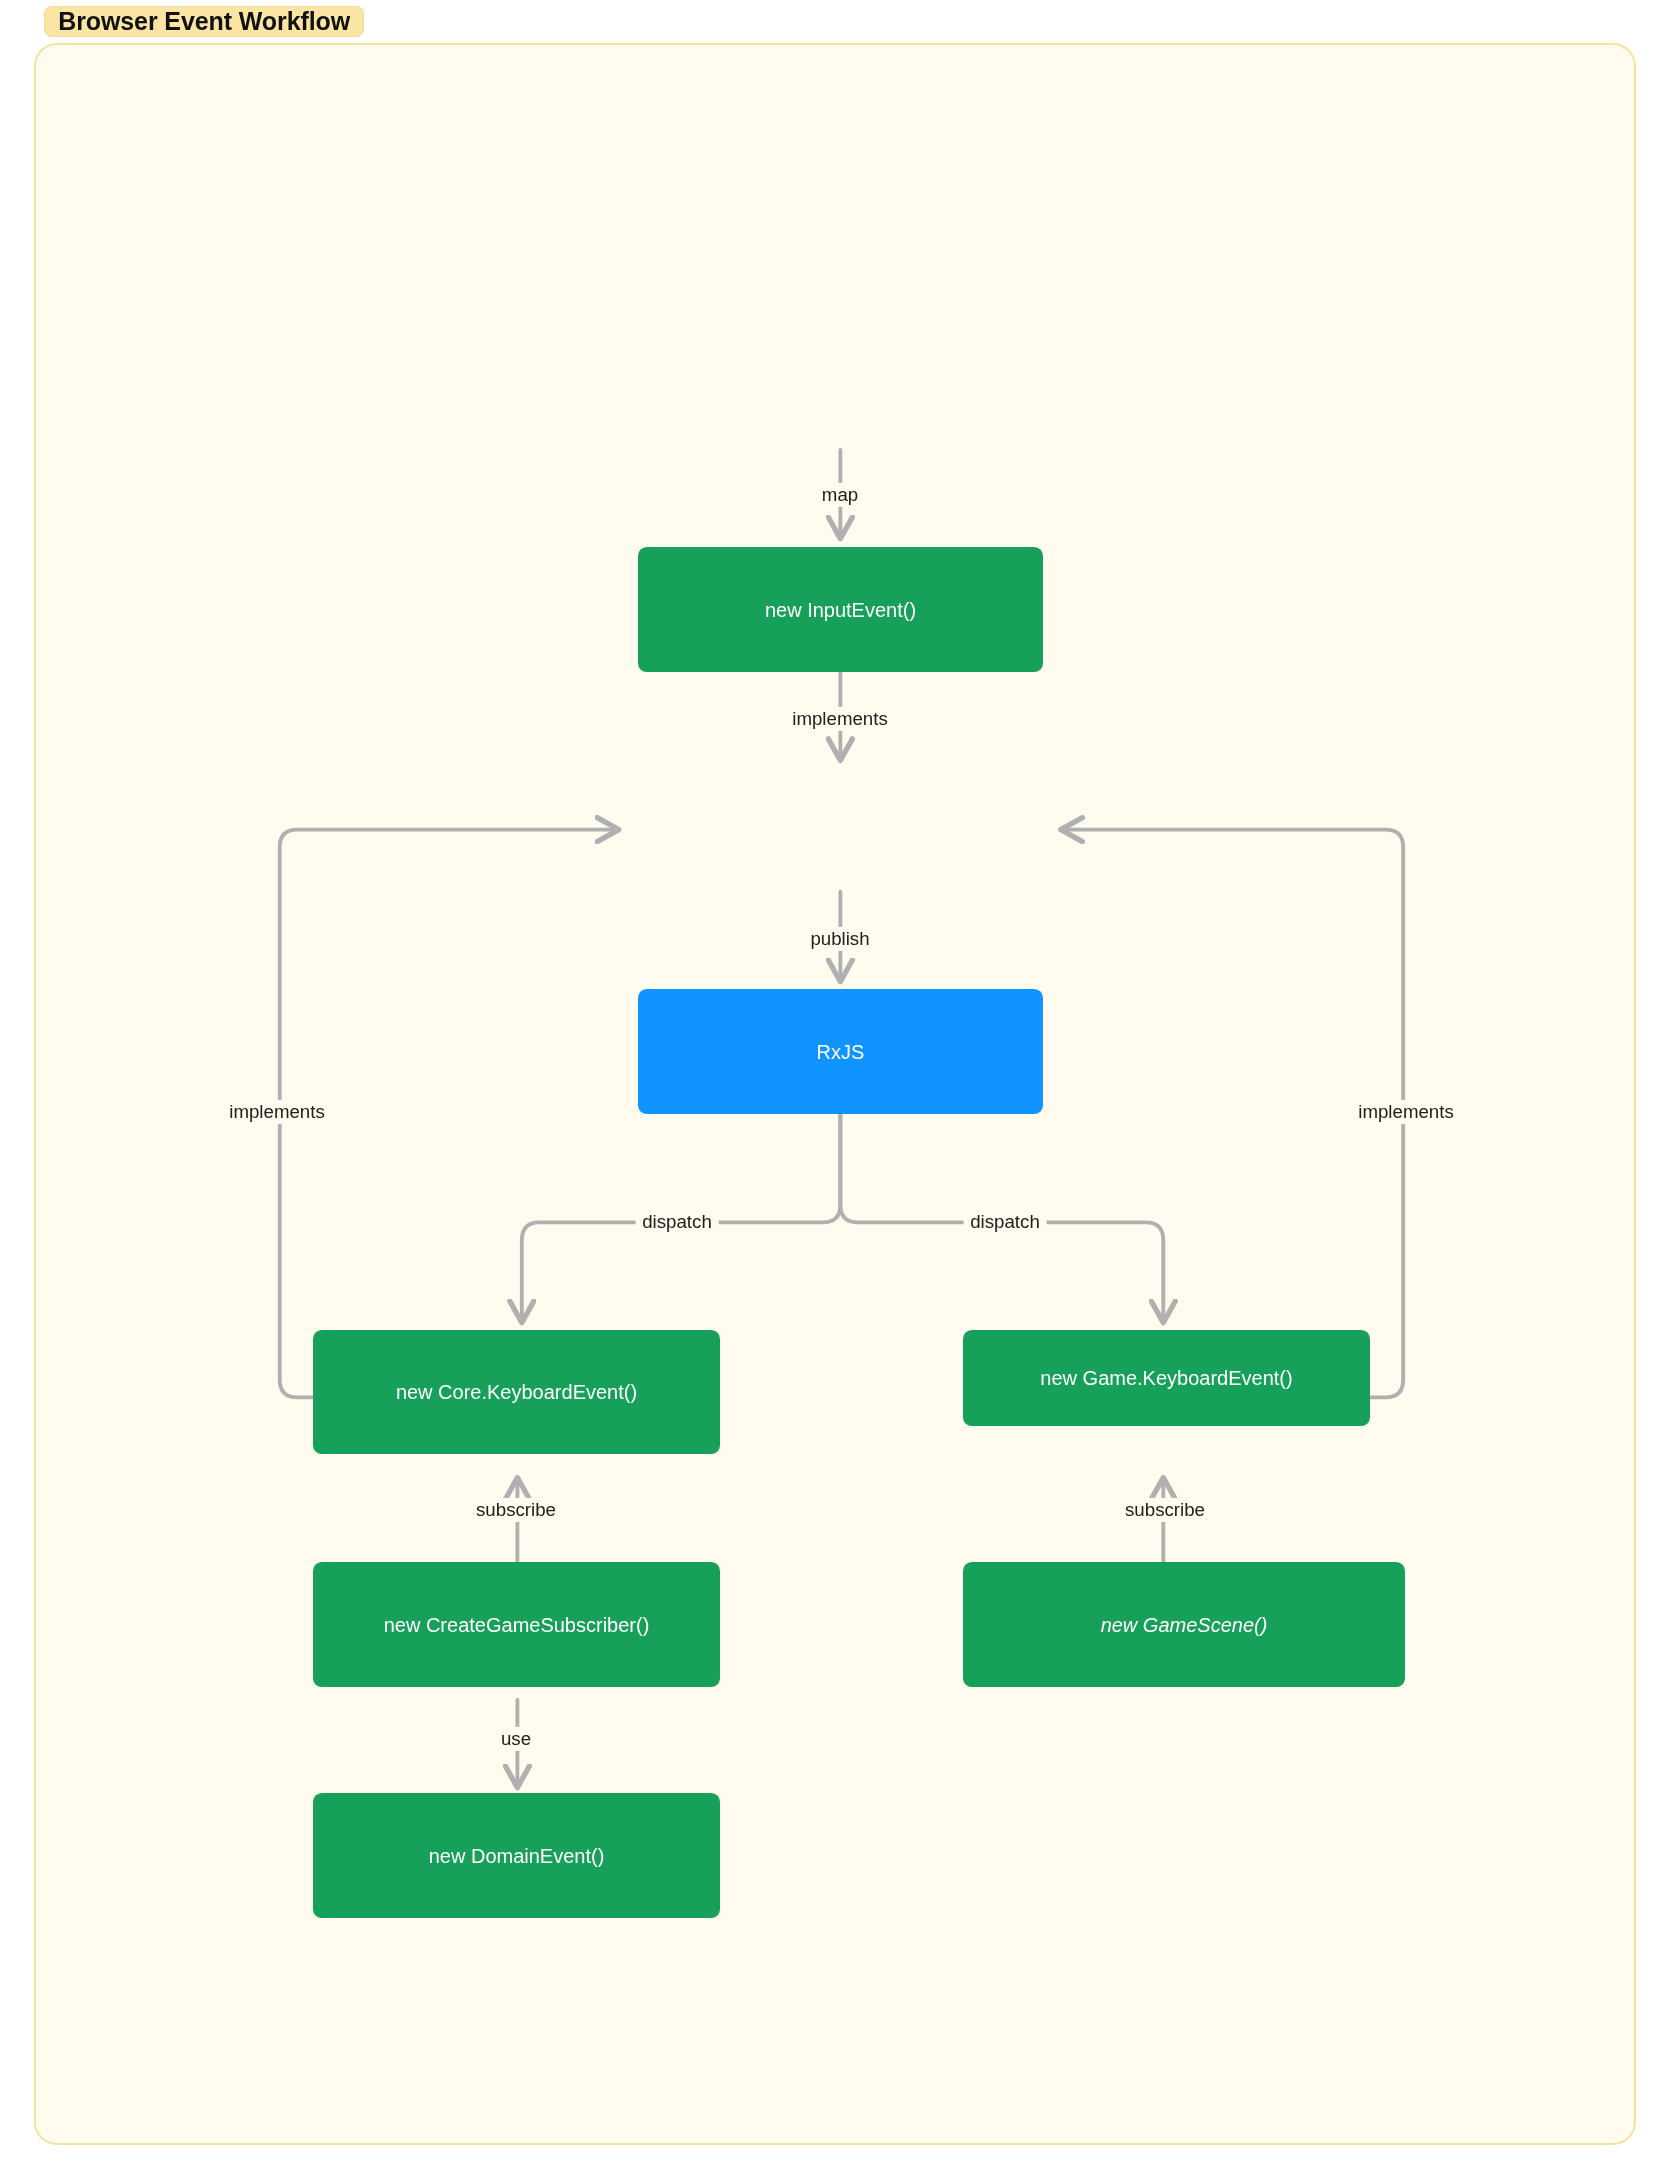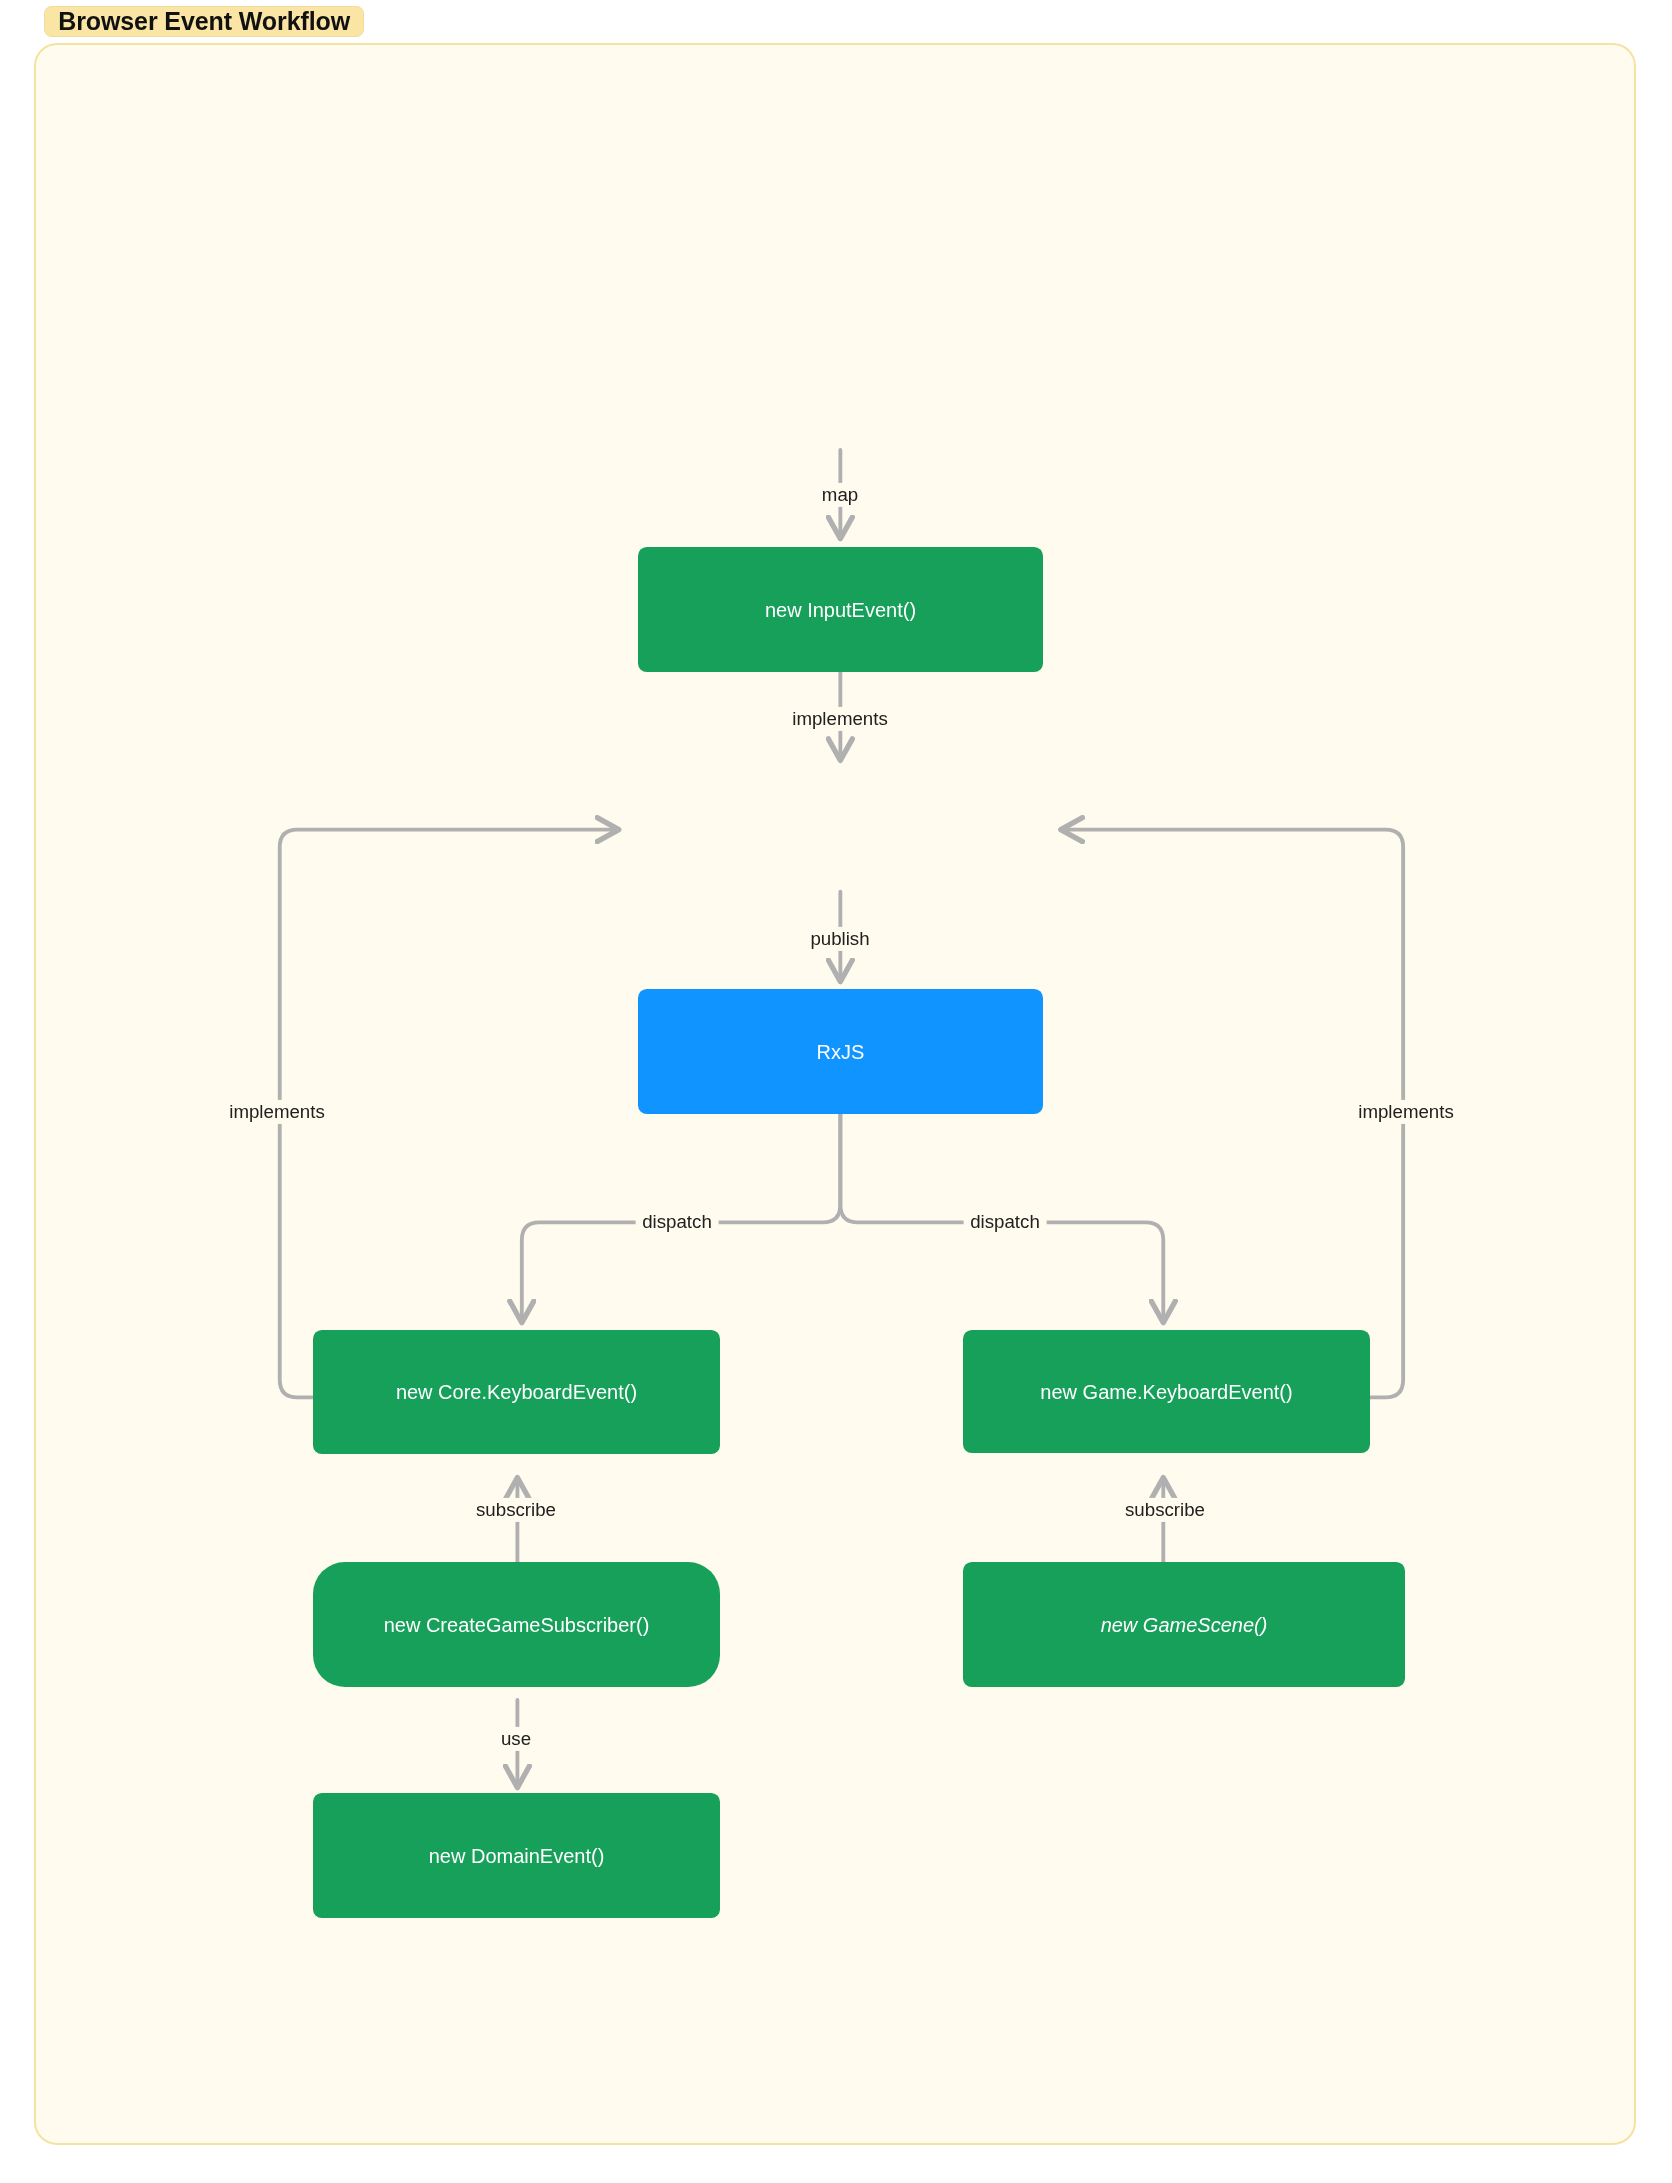--- a/index.html
+++ b/index.html
@@ -141,22 +141,22 @@
   <div class="elabel" style="left:516px;top:1739px;">use</div>
 
 
   <div class="node solid" style="left:638px;top:547px;width:405px;height:125px;background:#17a05a;">new InputEvent()</div>
 
 
   <div class="node solid" style="left:638px;top:989px;width:405px;height:125px;background:#1094ff;">RxJS</div>
 
   <div class="node solid" style="left:313px;top:1330px;width:407px;height:124px;background:#17a05a;">new Core.KeyboardEvent()</div>
 
-  <div class="node solid" style="left:963px;top:1330px;width:407px;height:123px;background:#17a05a;">new Game.KeyboardEvent()</div>
+  <div class="node solid" style="left:963px;top:1330px;width:407px;height:96px;background:#17a05a;">new Game.KeyboardEvent()</div>
 
-  <div class="node solid" style="left:313px;top:1562px;width:407px;height:125px;background:#17a05a;border-radius:32px;">new CreateGameSubscriber()</div>
+  <div class="node solid" style="left:313px;top:1562px;width:407px;height:125px;background:#17a05a;">new CreateGameSubscriber()</div>
 
   <div class="node solid" style="left:963px;top:1562px;width:442px;height:125px;background:#17a05a;font-style:italic;">new GameScene()</div>
 
   <div class="node solid" style="left:313px;top:1793px;width:407px;height:125px;background:#17a05a;">new DomainEvent()</div>
 
 </div>
 
 
 </body></html>

